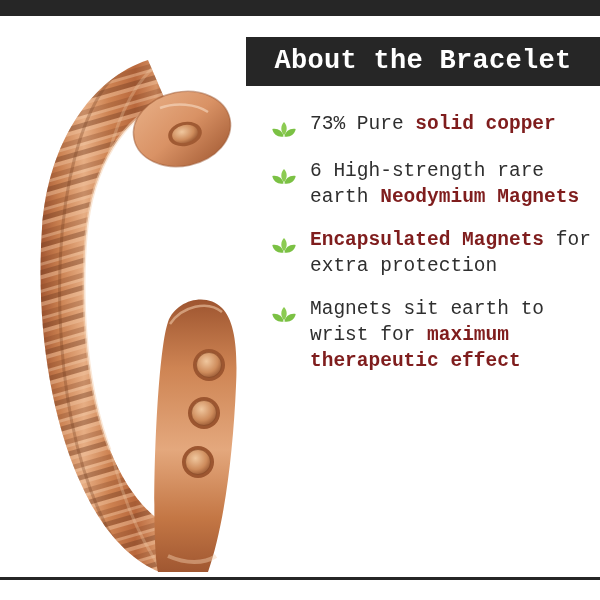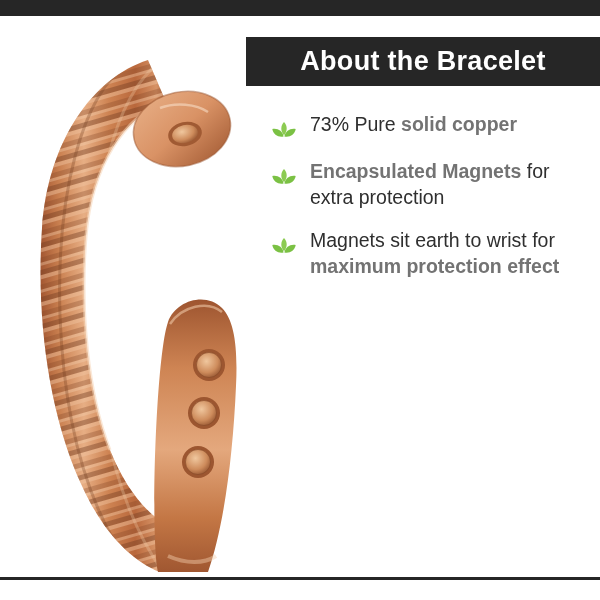--- a/index.html
+++ b/index.html
@@ -9,20 +9,21 @@
   }
   body {
     font-family: "Liberation Sans", sans-serif;
   }
   #page {
     position: relative;
     width: 600px;
     height: 580px;
     background: #ffffff;
     overflow: hidden;
+    font-family: Liberation Mono, monospace;
   }
 
   
   .bar {
     position: absolute;
     left: 0;
     width: 600px;
     background: #262626;
   }
   #bar-top    { top: 0;   height: 16px; }
@@ -86,21 +87,21 @@
   }
   .feature-text {
     flex: 1 1 auto;
     font-size: 19.5px;
     line-height: 1.33;
     color: #2f2f2f;
     font-weight: normal;
   }
   .feature-text b {
     font-weight: bold;
-    color: #737373;
+    color: #7f1d1d;
   }
 </style>
 </head>
 <body>
 
 <div id="page">
 
   <div class="bar" id="bar-top"></div>
 
   <div id="photo">
@@ -229,20 +230,32 @@
           <path d="M1.3 9.1 C6.6 8.0 11.6 11.0 12.6 16.6 C7.3 17.7 2.3 14.7 1.3 9.1 Z" fill="#7BC144"></path>
           <path d="M24.7 9.1 C19.4 8.0 14.4 11.0 13.4 16.6 C18.7 17.7 23.7 14.7 24.7 9.1 Z" fill="#7BC144"></path>
         </svg>
       </span>
       <span class="feature-text">
         <span>73% Pure </span><b>solid copper</b>
       </span>
     </div>
 
 
+    <div class="feature">
+      <span class="sprout-icon">
+        <svg viewBox="0 0 26 22" width="26" height="22">
+          <path d="M13 2 C16.6 5.4 16.6 11.4 13 15.2 C9.4 11.4 9.4 5.4 13 2 Z" fill="#8CCB52"></path>
+          <path d="M1.3 9.1 C6.6 8.0 11.6 11.0 12.6 16.6 C7.3 17.7 2.3 14.7 1.3 9.1 Z" fill="#7BC144"></path>
+          <path d="M24.7 9.1 C19.4 8.0 14.4 11.0 13.4 16.6 C18.7 17.7 23.7 14.7 24.7 9.1 Z" fill="#7BC144"></path>
+        </svg>
+      </span>
+      <span class="feature-text">
+        <span>6 High-strength rare earth </span><b>Neodymium Magnets</b>
+      </span>
+    </div>
 
     <div class="feature">
       <span class="sprout-icon">
         <svg viewBox="0 0 26 22" width="26" height="22">
           <path d="M13 2 C16.6 5.4 16.6 11.4 13 15.2 C9.4 11.4 9.4 5.4 13 2 Z" fill="#8CCB52"></path>
           <path d="M1.3 9.1 C6.6 8.0 11.6 11.0 12.6 16.6 C7.3 17.7 2.3 14.7 1.3 9.1 Z" fill="#7BC144"></path>
           <path d="M24.7 9.1 C19.4 8.0 14.4 11.0 13.4 16.6 C18.7 17.7 23.7 14.7 24.7 9.1 Z" fill="#7BC144"></path>
         </svg>
       </span>
       <span class="feature-text">
@@ -252,21 +265,21 @@
 
     <div class="feature">
       <span class="sprout-icon">
         <svg viewBox="0 0 26 22" width="26" height="22">
           <path d="M13 2 C16.6 5.4 16.6 11.4 13 15.2 C9.4 11.4 9.4 5.4 13 2 Z" fill="#8CCB52"></path>
           <path d="M1.3 9.1 C6.6 8.0 11.6 11.0 12.6 16.6 C7.3 17.7 2.3 14.7 1.3 9.1 Z" fill="#7BC144"></path>
           <path d="M24.7 9.1 C19.4 8.0 14.4 11.0 13.4 16.6 C18.7 17.7 23.7 14.7 24.7 9.1 Z" fill="#7BC144"></path>
         </svg>
       </span>
       <span class="feature-text">
-        <span>Magnets sit earth to wrist for </span><b>maximum protection effect</b>
+        <span>Magnets sit earth to wrist for </span><b>maximum therapeutic effect</b>
       </span>
     </div>
 
   </div>
 
   <div class="bar" id="bar-bottom"></div>
 
 </div>
 
 </body></html>

